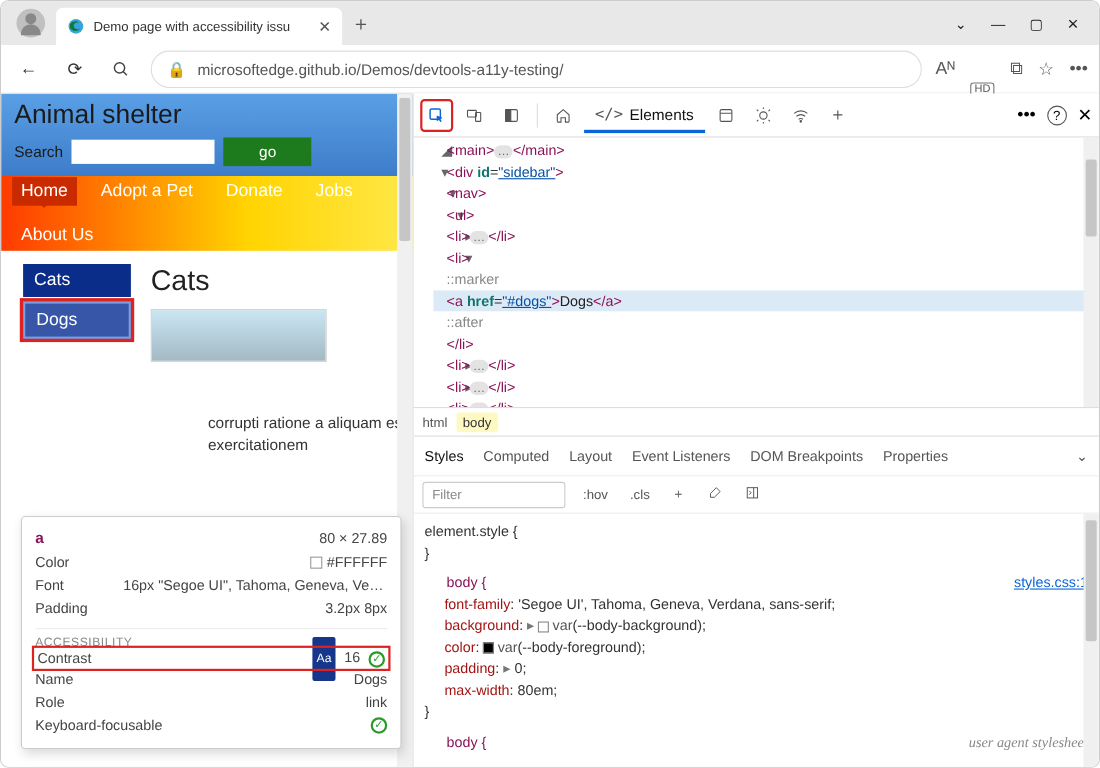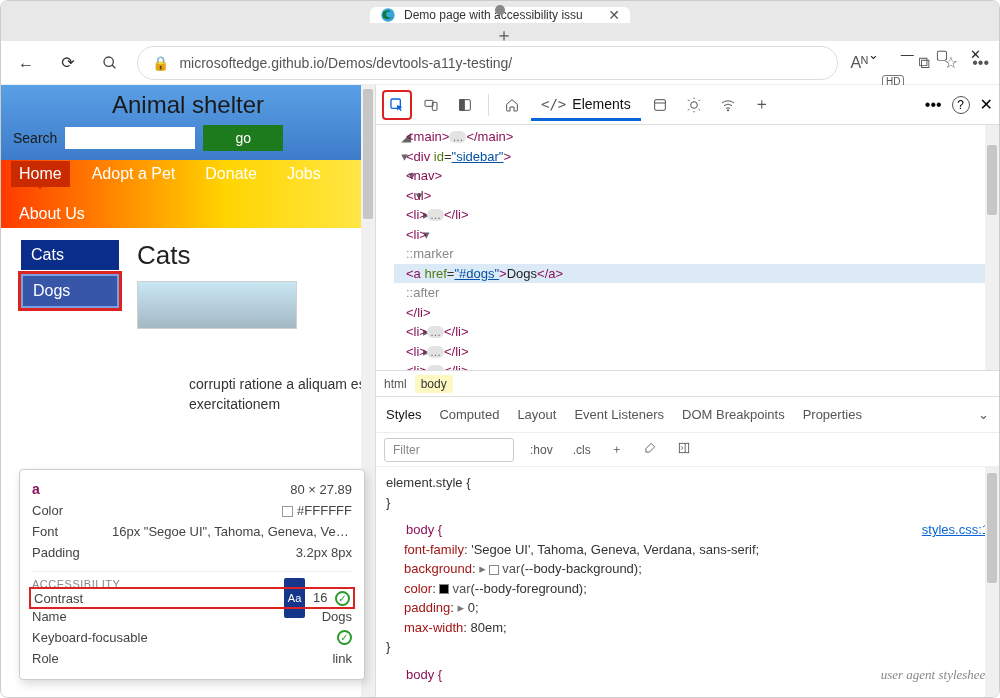--- a/index.html
+++ b/index.html
@@ -1,19 +1,19 @@
 <!DOCTYPE html>
 <html><head>
 <meta charset="utf-8">
 <style>
 * { box-sizing: border-box; margin: 0; padding: 0; font-family: "Segoe UI", Tahoma, Geneva, Verdana, sans-serif; }
 body { background: #fff; width: 1000px; height: 698px; overflow: hidden; border: 1px solid #ccc; border-radius: 8px; position: relative; }
 
 
-.titlebar { height: 40px; background: #e8e8e8; display: flex; align-items: center; padding: 0 4px; flex-direction: column; }
+.titlebar { height: 40px; background: #e8e8e8; display: flex; align-items: center; padding: 0 4px; }
 .avatar { width: 26px; height: 26px; background: #c0c0c0; border-radius: 50%; margin: 0 10px; position: relative; }
 .avatar::before { content: ""; position: absolute; width: 10px; height: 10px; background:#888; border-radius:50%; top:4px; left:8px; }
 .avatar::after { content:""; position:absolute; width:18px; height:10px; background:#888; border-radius:10px 10px 0 0; bottom:2px; left:4px;}
 .tab { height: 34px; background: #fff; border-radius: 6px 6px 0 0; display: flex; align-items:center; padding: 0 10px; gap: 8px; margin-top: 6px; min-width: 260px; }
 .tab-favicon { width:16px; height:16px; }
 .tab-title { font-size: 12px; color: #333; flex:1; white-space:nowrap; overflow:hidden; text-overflow:ellipsis; }
 .tab-close { font-size: 14px; color:#555; }
 .newtab { margin-left: 8px; font-size: 18px; color: #555; }
 .winctrl { margin-left:auto; display:flex; gap: 22px; padding-right: 14px; }
 .winctrl span { font-size: 13px; color:#222; }
@@ -25,21 +25,21 @@
 .tbicons { display:flex; gap: 14px; align-items:center; color:#555; }
 
 
 .main { display:flex; height: calc(698px - 84px); }
 .page-pane { width: 375px; position:relative; overflow:hidden; border-right:1px solid #ddd; background:#fff; }
 .page-scroll { position:absolute; right:0; top:0; width:14px; height:100%; background:#f0f0f0; }
 .page-scroll .thumb { position:absolute; width:10px; left:2px; background:#c6c6c6; border-radius:2px; }
 
 
 .hero { height: 75px; background: linear-gradient(#5aa0e6,#3d7cc9); padding: 6px 12px 8px; color:#222; }
-.hero h1 { font-size: 24px; font-weight: 400; color: #1a1a1a; text-align: center; }
+.hero h1 { font-size: 24px; font-weight: 400; color: #1a1a1a; }
 .hero .searchrow { display:flex; align-items:center; gap:8px; margin-top:6px; }
 .hero .searchrow label { color:#1a1a1a; font-size:14px; }
 .hero .searchrow .sinput { width: 130px; height: 22px; background:#fff; }
 .hero .searchrow .go { width:80px; height:26px; background:#1d7a1d; color:#fff; display:flex; align-items:center; justify-content:center; font-size:14px; }
 
 .nav { height: 68px; background: linear-gradient(90deg,#ff3a00 0%, #ffd400 60%, #ffe84a 100%); display:flex; flex-wrap:wrap; gap: 14px; padding: 6px 10px; align-content: center; }
 .nav a { color:#fff; font-size:16px; padding:4px 8px; }
 .nav a.active { background:#c92a00; position:relative; }
 .nav a.active::after { content:""; position:absolute; left:50%; transform:translateX(-50%); bottom:-8px; border:6px solid transparent; border-top-color:#c92a00;}
 
@@ -72,21 +72,21 @@
 .dt-ibtn svg { width:16px; height:16px; }
 .dt-sep { width:1px; height:22px; background:#ddd; margin:0 4px;}
 .dt-tab { padding:6px 10px; font-size:14px; color:#333; display:flex; align-items:center; gap:6px;}
 .dt-tab.active { border-bottom:3px solid #0a66d8; color:#111; position:relative; top:1px;}
 .dt-right { margin-left:auto; display:flex; gap:10px; align-items:center;}
 .dt-right .x { font-size:16px;}
 
 .dom-pane { flex: 0 0 246px; overflow:hidden; font-family: Consolas, monospace; font-size:13px; line-height:1.5; padding:2px 8px 4px 18px; color:#333; position:relative; border-bottom:1px solid #ddd;}
 .dom-pane .line { white-space:pre; }
 .dom-pane .tag { color:#8a1257; }
-.dom-pane .attr { color:#4d7c0f; }
+.dom-pane .attr { color:#0f766e;font-weight:bold; }
 .dom-pane .val { color:#0451a5; text-decoration:underline; }
 .dom-pane .txt { color:#222; }
 .dom-pane .arrow { color:#666; display:inline-block; width:12px;}
 .dom-pane .sel { background:#dce9f7; display:block; }
 .dom-pane .dots { background:#e3e3e3; border-radius:6px; padding:0 3px; color:#666; font-size:11px;}
 .dt-scroll { position:absolute; right:0; top:0; width:14px; height:100%; background:#f0f0f0;}
 .dt-scroll .thumb { position:absolute; width:10px; left:2px; background:#c6c6c6; border-radius:2px; }
 
 .crumbs { height:26px; border-bottom:1px solid #ddd; display:flex; align-items:center; padding:0 8px; gap:8px; font-size:12px; color:#555;}
 .crumbs .sel { background:#fef9c3; padding:2px 6px; border-radius:3px; color:#333;}
@@ -209,26 +209,26 @@
           <span class="aa">Aa</span>
           <span style="margin:0 4px;">16</span>
           <span class="ok">✓</span>
         </span>
       </div>
       <div class="trow">
         <span>Name</span>
         <span>Dogs</span>
       </div>
       <div class="trow">
+        <span>Role</span>
+        <span>link</span>
+      </div>
+      <div class="trow">
         <span>Keyboard-focusable</span>
         <span class="ok">✓</span>
-      </div>
-      <div class="trow">
-        <span>Role</span>
-        <span>link</span>
       </div>
     </div>
 
     <div class="page-scroll">
         <div class="thumb" style="top:4px;height:130px;"></div>
       </div>
   </div>
 
   <div class="devtools">
     <div class="dt-tabs">

